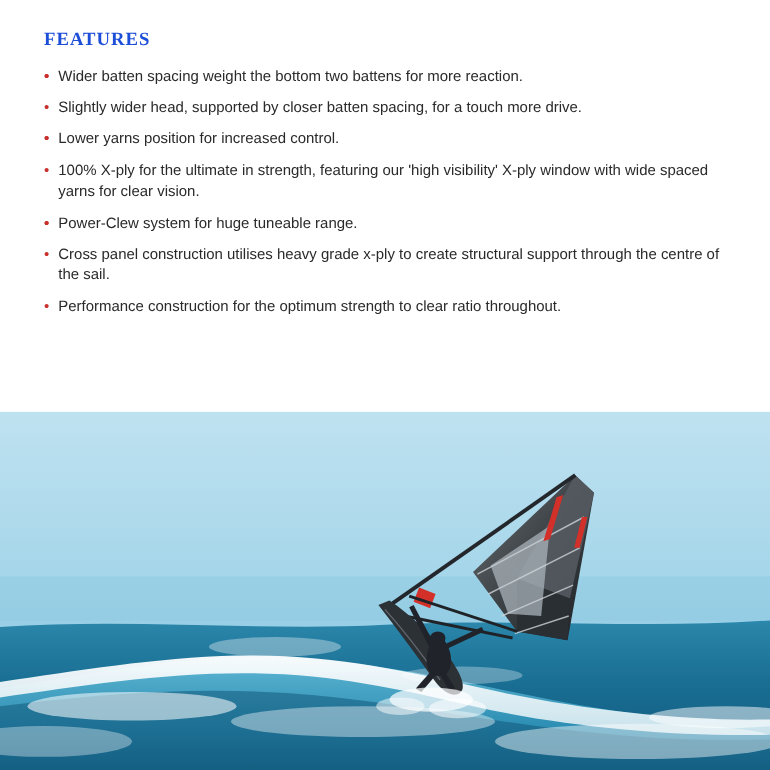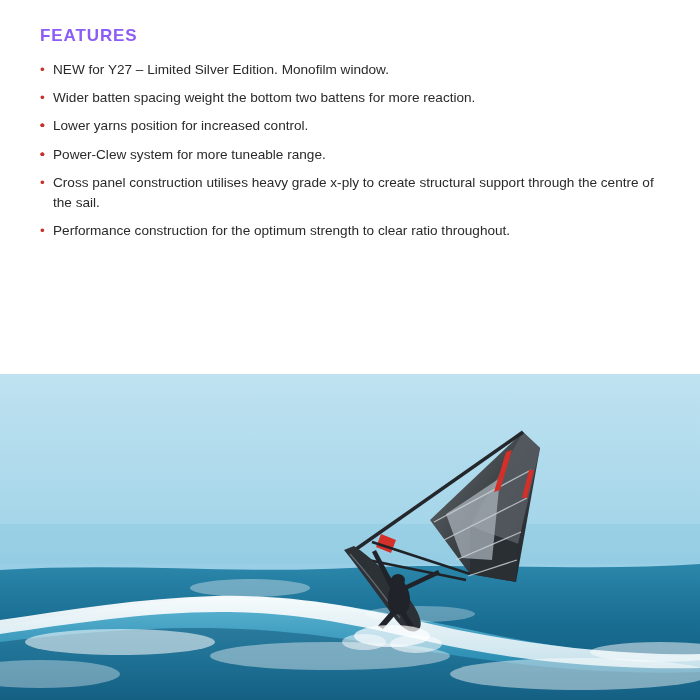--- a/index.html
+++ b/index.html
@@ -18,23 +18,23 @@
     height: 700px;
     background: #ffffff;
   }
   .features-block {
     padding: 26px 34px 0 40px;
   }
   .features-title {
     font-size: 17px;
     font-weight: bold;
     letter-spacing: 0.9px;
-    color: #8b5cf6;
+    color: #1d4ed8;
     margin: 0 0 14px 0;
-    font-family: Liberation Sans, sans-serif;
+    font-family: Liberation Serif, serif;
   }
   ul.features-list {
     list-style: none;
     margin: 0;
     padding: 0;
   }
   ul.features-list li {
     position: relative;
     padding-left: 13px;
     margin-bottom: 8.5px;
@@ -62,28 +62,28 @@
   .photo svg { display: block; width: 700px; height: 326px; }
 </style>
 </head>
 <body>
 
 <div id="page">
 
   <div class="features-block">
     <h1 class="features-title">FEATURES</h1>
     <ul class="features-list">
-      <li><span class="bullet">•</span><span>NEW for Y27 – Limited Silver Edition. Monofilm window.</span></li>
+      <li><span class="bullet">•</span></li>
       <li><span class="bullet">•</span><span>Wider batten spacing weight the bottom two battens for more reaction.</span></li>
-      <li><span class="bullet">•</span></li>
+      <li><span class="bullet">•</span><span>Slightly wider head, supported by closer batten spacing, for a touch more drive.</span></li>
       <li><span class="bullet">•</span></li>
       <li><span class="bullet">•</span><span>Lower yarns position for increased control.</span></li>
+      <li><span class="bullet">•</span><span>100% X-ply for the ultimate in strength, featuring our 'high visibility' X-ply window with wide spaced yarns for clear vision.</span></li>
       <li><span class="bullet">•</span></li>
-      <li><span class="bullet">•</span></li>
-      <li><span class="bullet">•</span><span>Power-Clew system for more tuneable range.</span></li>
+      <li><span class="bullet">•</span><span>Power-Clew system for huge tuneable range.</span></li>
       <li><span class="bullet">•</span><span>Cross panel construction utilises heavy grade x-ply to create structural support through the centre of the sail.</span></li>
       <li><span class="bullet">•</span><span>Performance construction for the optimum strength to clear ratio throughout.</span></li>
     </ul>
   </div>
 
   <div class="photo">
     <svg viewBox="0 0 700 326" preserveAspectRatio="none">
       <defs>
         <linearGradient id="skyGrad" x1="0" y1="0" x2="0" y2="1">
           <stop offset="0%" stop-color="#bfe2f0"></stop>

